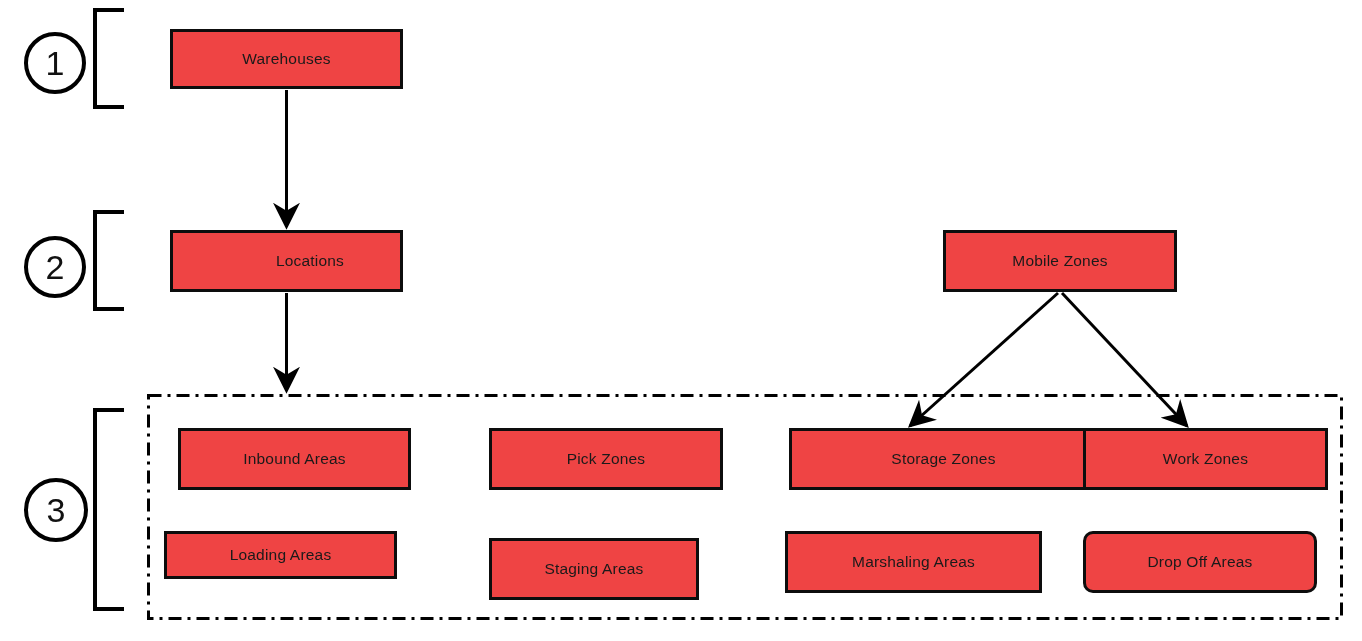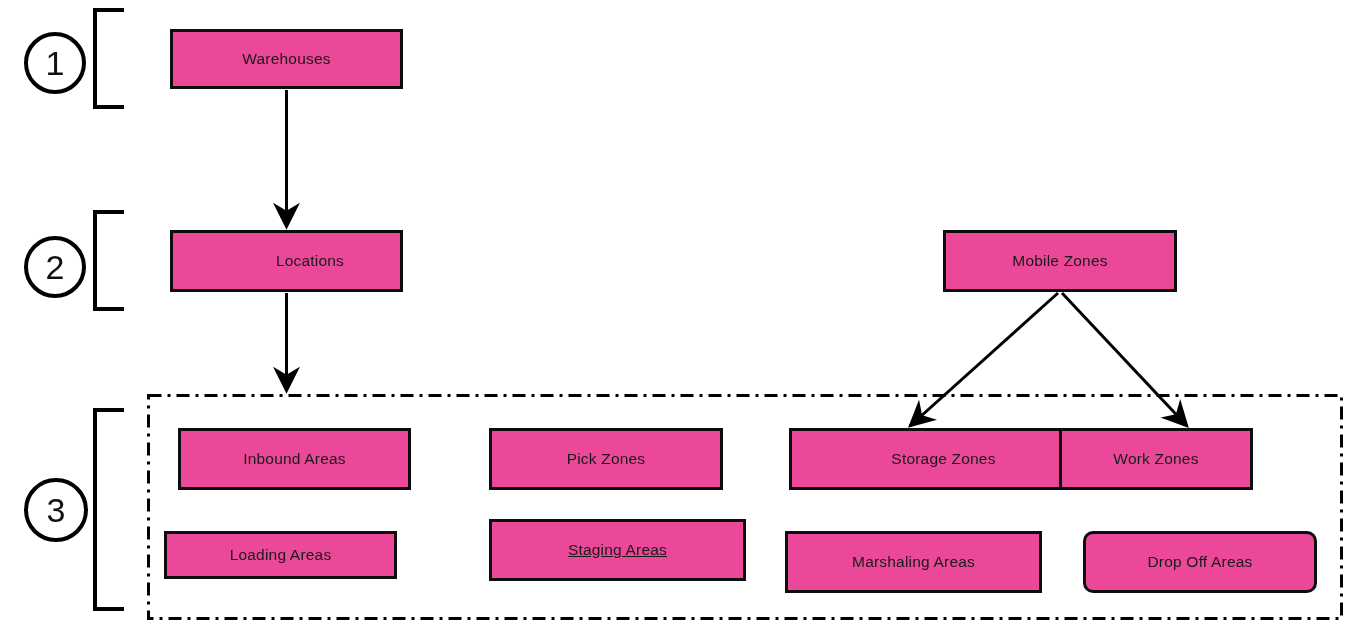--- a/index.html
+++ b/index.html
@@ -19,21 +19,21 @@
     position: absolute;
     left: 0;
     top: 0;
     width: 1362px;
     height: 641px;
     pointer-events: none;
   }
   .node-box {
     position: absolute;
     box-sizing: border-box;
-    background: #ec4899;
+    background: #ef4444;
     border: 3px solid #0d0d0d;
     display: flex;
     align-items: center;
     justify-content: center;
     font-size: 15.5px;
     letter-spacing: 0.2px;
     color: #1a1a1a;
     text-align: center;
   }
   .level-circle {
@@ -57,23 +57,23 @@
     border-top: 4px solid #000000;
     border-bottom: 4px solid #000000;
   }
   
   .box-warehouses   { left: 170px;  top: 29px;  width: 233px; height: 60px; }
   .box-locations    { left: 170px;  top: 230px; width: 233px; height: 62px; padding-left: 47px; }
   .box-mobile-racks { left: 943px;  top: 230px; width: 234px; height: 62px; }
   .box-inbound      { left: 178px;  top: 428px; width: 233px; height: 62px; }
   .box-pick         { left: 489px;  top: 428px; width: 234px; height: 62px; }
   .box-storage      { left: 789px;  top: 428px; width: 309px; height: 62px; }
-  .box-work         { left: 1059px; top: 428px; width: 194px; height: 62px; }
+  .box-work         { left: 1083px; top: 428px; width: 245px; height: 62px; }
   .box-loading      { left: 164px;  top: 531px; width: 233px; height: 48px; }
-  .box-staging      { left: 489px;  top: 519px; width: 257px; height: 62px; text-decoration: underline; }
+  .box-staging      { left: 489px;  top: 538px; width: 210px; height: 62px; }
   .box-marshaling   { left: 785px;  top: 531px; width: 257px; height: 62px; text-align: center; }
   .box-dropoff      { left: 1083px; top: 531px; width: 234px; height: 62px; border-radius: 10px; }
   
   .circle-1 { left: 24px; top: 32px;  width: 62px; height: 62px; }
   .circle-2 { left: 24px; top: 236px; width: 62px; height: 62px; }
   .circle-3 { left: 24px; top: 478px; width: 64px; height: 64px; }
   
   .bracket-1 { left: 93px; top: 8px;   height: 101px; }
   .bracket-2 { left: 93px; top: 210px; height: 101px; }
   .bracket-3 { left: 93px; top: 408px; height: 203px; }

